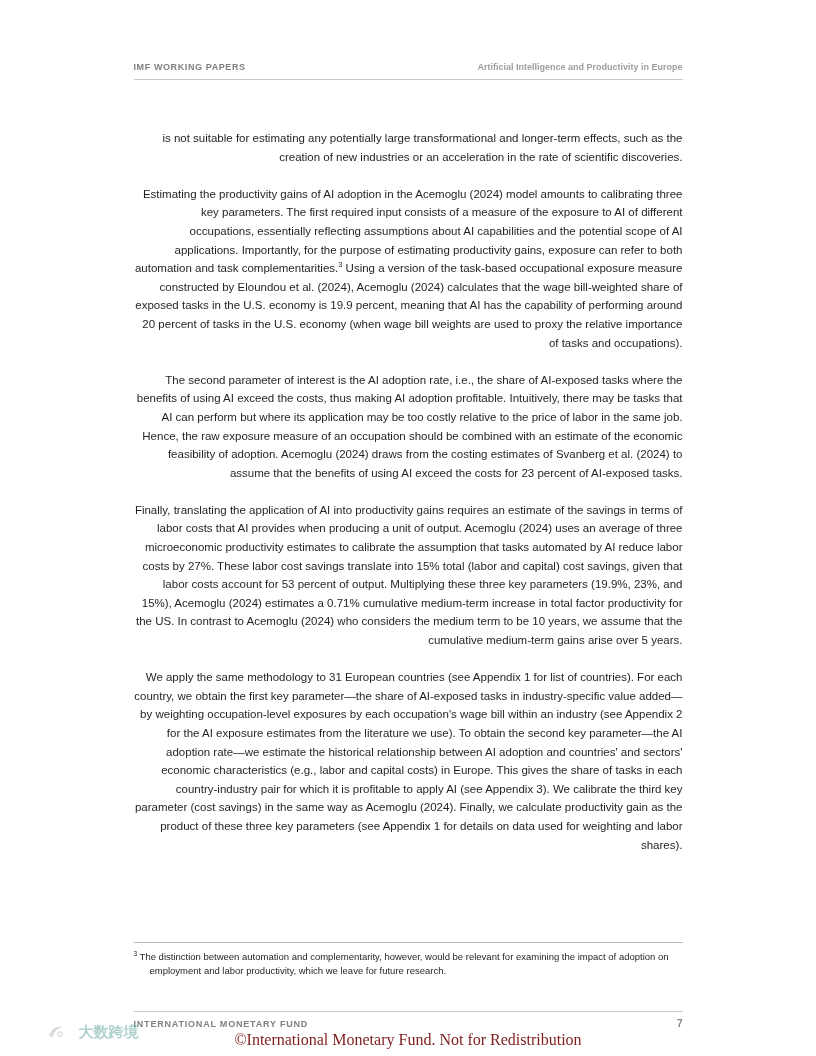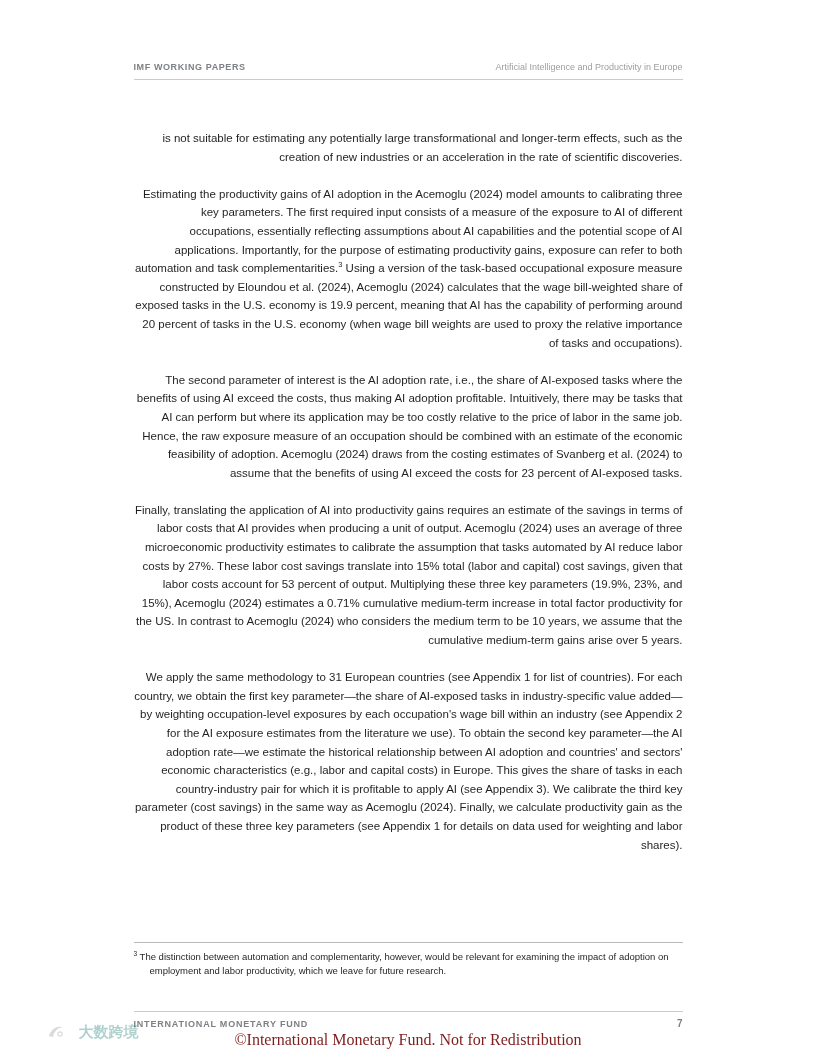--- a/index.html
+++ b/index.html
@@ -26,20 +26,21 @@
   }
   .header-left {
     font-size: 9px;
     font-weight: bold;
     letter-spacing: 0.6px;
     color: #7d8084;
   }
   .header-right {
     font-size: 9px;
     color: #9b9ea1;
+    font-weight: bold;
   }
   .content {
     position: absolute;
     left: 96px;
     right: 96px;
     top: 129px;
     font-size: 11.5px;
     line-height: 18.6px;
     color: #1f2022;
     text-align: right;

